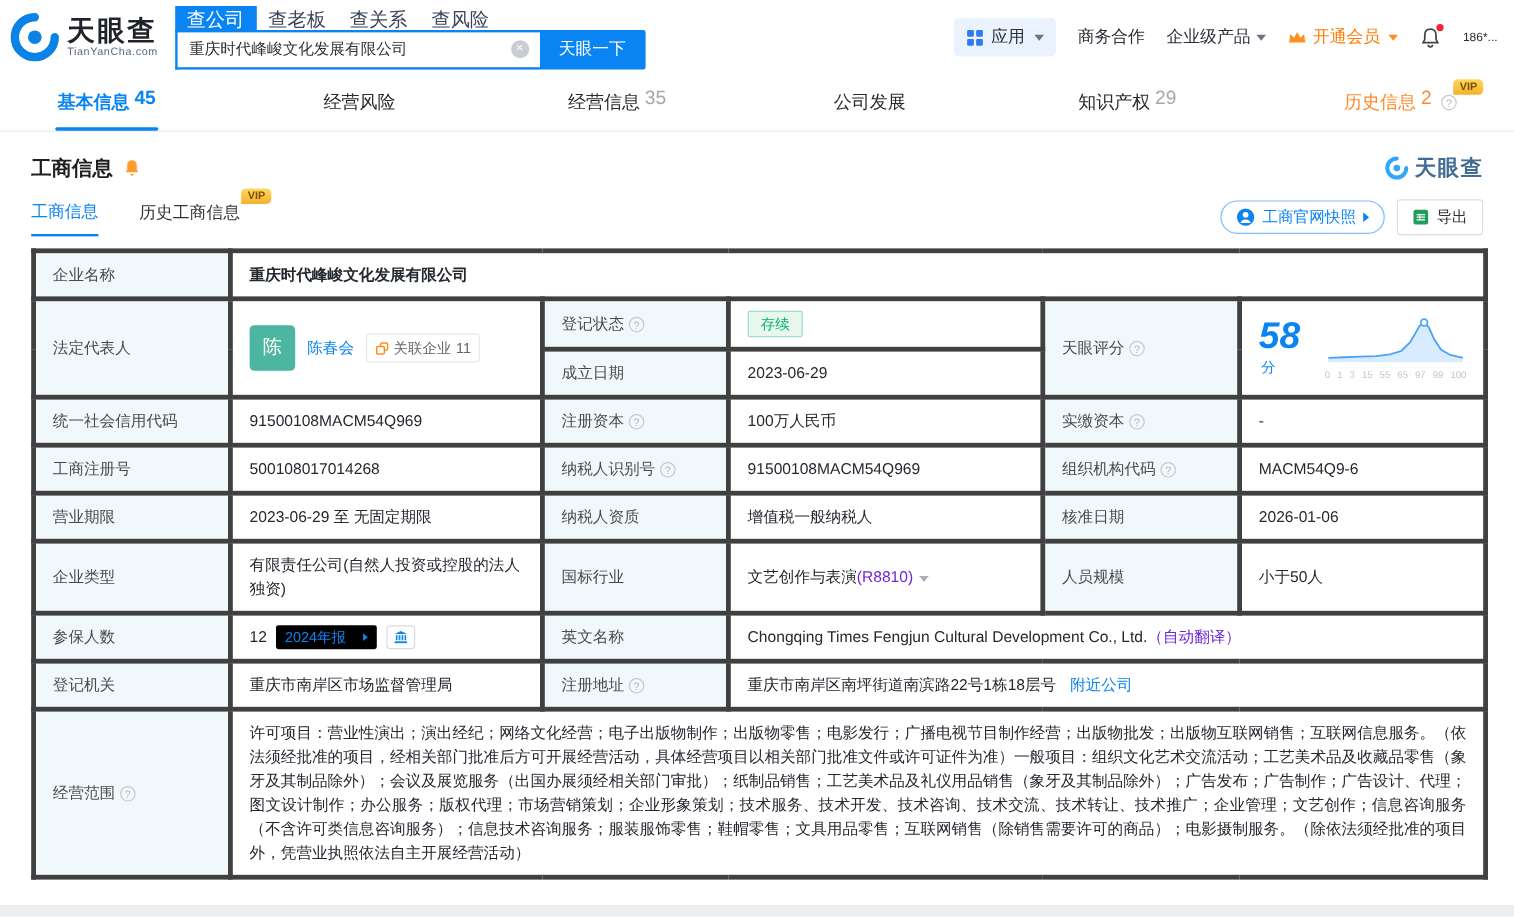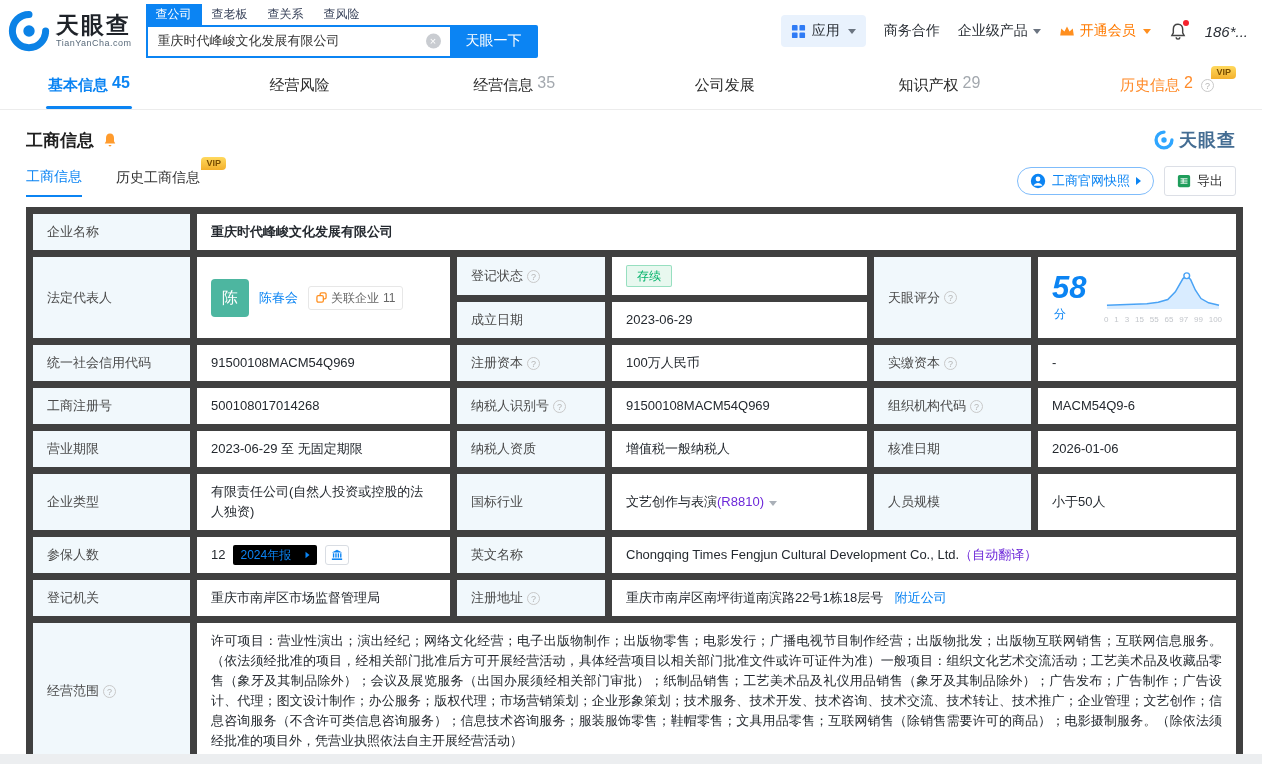--- a/index.html
+++ b/index.html
@@ -16,39 +16,39 @@
   .header { display:flex; align-items:center; height:62px; padding:0 14px 0 8px; }
   .logo { display:flex; align-items:center; gap:6px; cursor:pointer; }
   .logo-icon svg { display:block; }
   .logo-text { display:flex; flex-direction:column; line-height:1.1; }
   .logo-text .cn { font-size:23px; font-weight:bold; color:#1f2329; letter-spacing:2px; }
   .logo-text .en { font-size:9px; color:#5a6b7b; letter-spacing:.5px; }
   .promo { background:#e23a2e; color:#fff; font-size:12px; line-height:17px; padding:4px 10px; margin-left:10px; text-align:center; }
   .promo .l1 { letter-spacing:1.5px; }
 
   .search { margin-left:14px; display:flex; flex-direction:column; }
-  .search-tabs { display:flex; align-items:center; font-size:12px; height:20px; }
+  .search-tabs { display:flex; align-items:flex-start; font-size:16px; height:20px; }
   .search-tab { padding:2px 10px; color:#39435a; cursor:pointer; }
   .search-tab.active { background:#0b84f3; color:#fff; }
   .search-box { display:flex; height:33px; }
   .input-wrap { position:relative; display:inline-block; }
   .search-input { width:304px; height:33px; border:2px solid #0b84f3; border-right:none; padding:0 30px 0 10px; font-size:13px; color:#333; outline:none; font-family:inherit; }
   .clear-icon { position:absolute; right:9px; top:50%; transform:translateY(-50%); width:15px; height:15px; border-radius:50%; background:#c9ccd1; color:#fff; font-size:11px; line-height:15px; text-align:center; cursor:pointer; }
   .clear-icon::before { content:"×"; }
   .search-btn { width:88px; background:#0b84f3; color:#fff; font-size:14px; border:none; border-radius:0 2px 2px 0; cursor:pointer; font-family:inherit; }
 
   .topnav { margin-left:auto; display:flex; align-items:center; gap:18px; font-size:14px; color:#2a2f36; }
   .caret { width:0; height:0; border-left:4px solid transparent; border-right:4px solid transparent; border-top:5px solid #6b7480; display:inline-block; margin-left:2px; }
   .caret.orange { border-top-color:#ff8f1f; }
   .apps-btn { background:#e9f2fd; border-radius:4px; padding:7px 10px; display:flex; align-items:center; gap:6px; cursor:pointer; }
   .nav-link { cursor:pointer; display:flex; align-items:center; gap:3px; }
   .vip-link { color:#ff7a00; display:flex; align-items:center; gap:5px; cursor:pointer;justify-content:center; }
   .bell { position:relative; cursor:pointer; display:flex; }
   .bell .dot { position:absolute; top:-2px; right:-2px; width:6px; height:6px; border-radius:50%; background:#f5222d; }
-  .phone { font-size:15px; cursor:pointer;font-style:italic; }
+  .phone { font-size:10px; cursor:pointer; }
 
   
   .page-tabs { height:48px; border-bottom:1px solid #ececec; display:flex; justify-content:space-between; padding:0 40px; }
   .ptab { display:flex; align-items:center; gap:4px; font-size:15px; color:#2a2a2a; position:relative; padding:0 8px; cursor:pointer; }
   .ptab .cnt { font-size:16px; color:#a3a8ae; align-self:flex-start; margin-top:12px; }
   .ptab.active { color:#0b84f3; font-weight:bold; }
   .ptab.active .cnt { color:#0b84f3; }
   .ptab.active::after { content:""; position:absolute; left:6px; right:6px; bottom:0; height:3px; background:#0b84f3; border-radius:2px; }
   .ptab.history { color:#ff8b2a; }
   .ptab.history .cnt { color:#ff8b2a; }
@@ -68,21 +68,21 @@
   .subtab { font-size:14px; color:#333; margin-right:34px; padding:4px 0 9px; position:relative; cursor:pointer; }
   .subtab.active { color:#0b84f3; font-weight:500; border-bottom:2px solid #0b84f3; }
   .subtab .vip-abs { top:-8px; right:-26px; }
   .row-actions { margin-left:auto; display:flex; gap:10px; align-items:center; }
   .btn-snapshot { display:flex; align-items:center; gap:6px; border:1px solid #7fbcfb; color:#0b84f3; border-radius:15px; padding:4px 12px; font-size:13px; background:#fff; cursor:pointer; font-family:inherit; }
   .mini-caret-right { width:0; height:0; border-top:4px solid transparent; border-bottom:4px solid transparent; border-left:5px solid #0b84f3; display:inline-block; }
   .btn-export { display:flex; align-items:center; gap:6px; border:1px solid #dcdfe6; border-radius:3px; padding:5px 12px; font-size:13px; color:#333; background:#fff; cursor:pointer; font-family:inherit; }
 
   
   .info-table { border-collapse:collapse; margin:10px 26px 0; width:1210px; table-layout:fixed; font-size:13px; }
-  .info-table td { border:7px solid #404040; padding:8px 14px; line-height:20px; color:#24292f; word-break:break-all; vertical-align:middle; }
+  .info-table td { border:4px solid #404040; padding:8px 14px; line-height:20px; color:#24292f; word-break:break-all; vertical-align:middle; }
   .info-table td.lbl { background:#f1f8fc; color:#4a4a4a; }
   .lblflex { display:flex; align-items:center; }
   .strong { font-weight:600; color:#1f2329; }
 
   .rep { display:flex; align-items:center; gap:10px; }
   .avatar { width:38px; height:38px; background:#4db6a0; border-radius:4px; color:#fff; font-size:16px; display:flex; align-items:center; justify-content:center; cursor:pointer; flex:none; }
   .badge-related { display:inline-flex; align-items:center; gap:4px; border:1px solid #e7e7e7; border-radius:3px; padding:1px 7px; font-size:12px; color:#666; cursor:pointer; background:#fff; }
   .badge-status { background:#e8f8ef; color:#00b26a; border:1px solid rgba(0,178,106,.35); padding:1px 10px; font-size:12px; border-radius:2px; display:inline-block; line-height:18px; }
 
   .score-cell { display:flex; align-items:center; gap:10px; }

